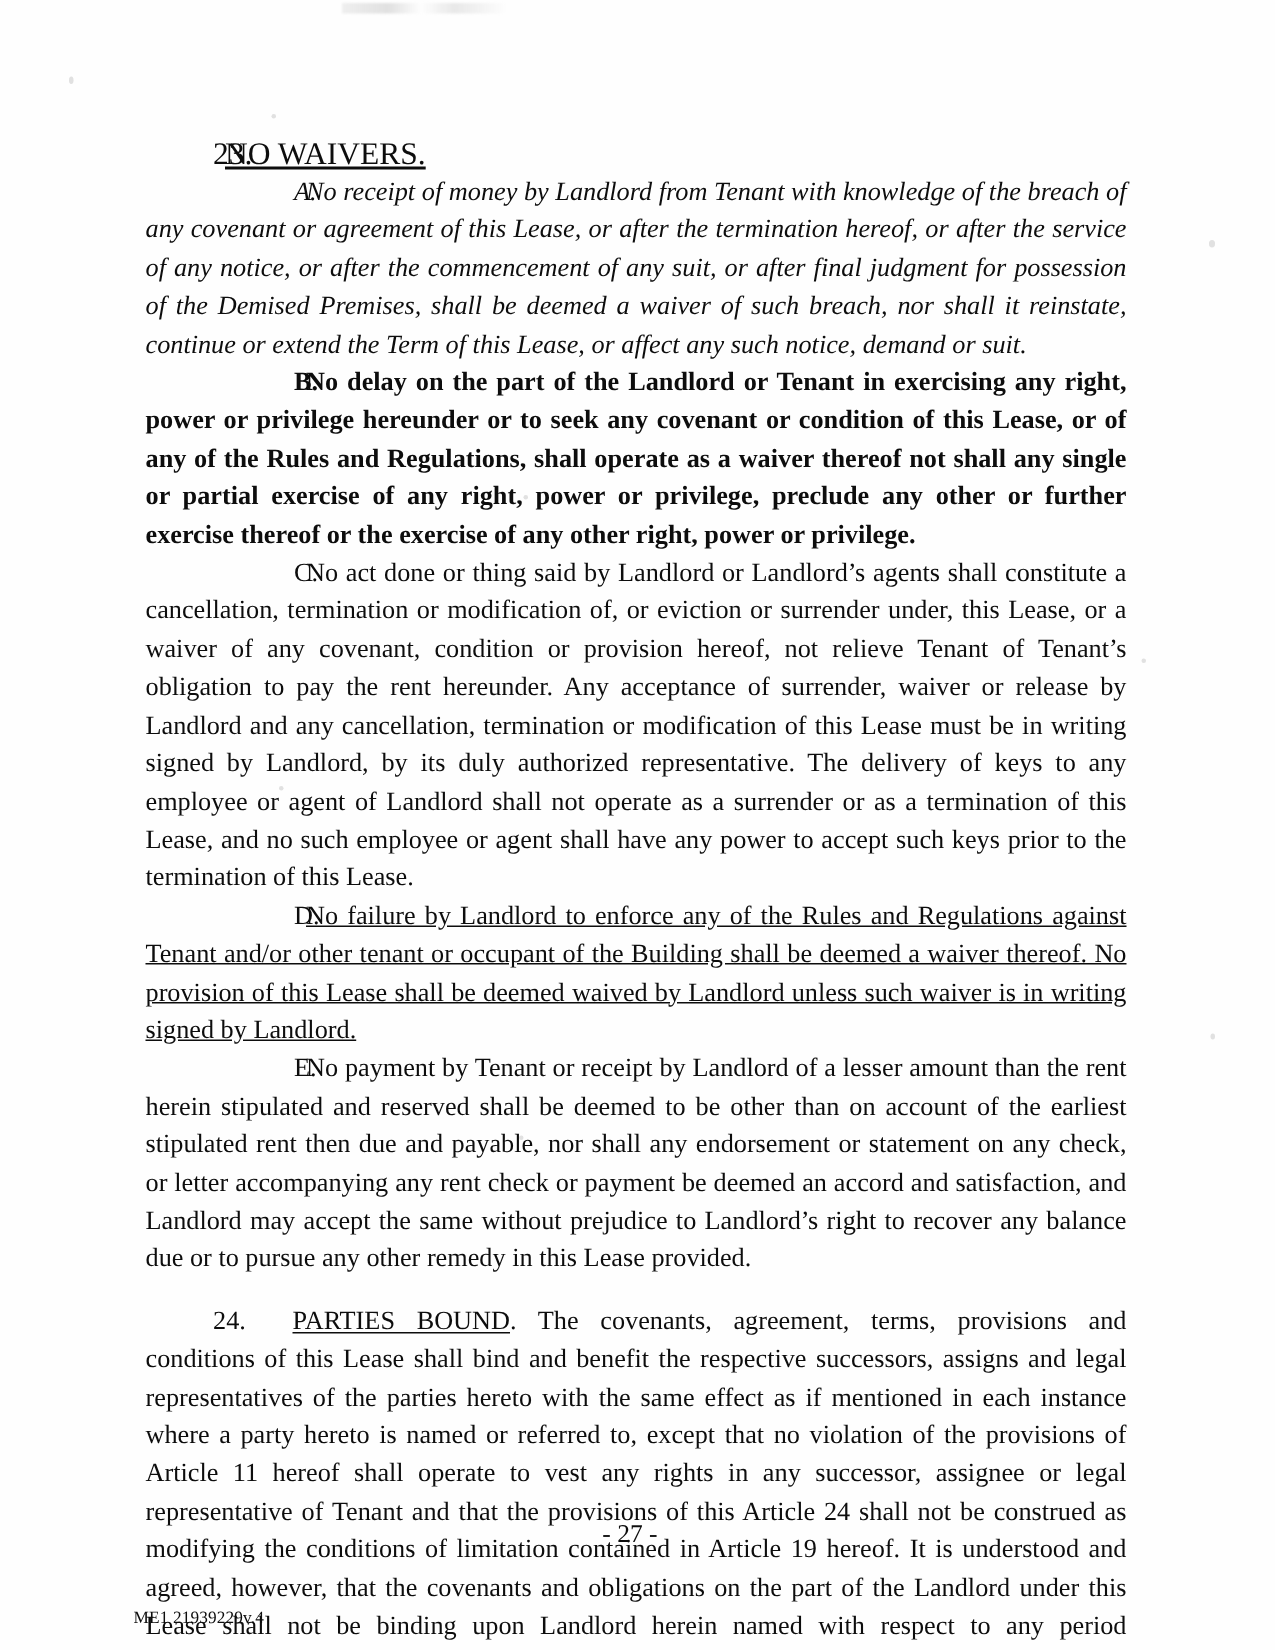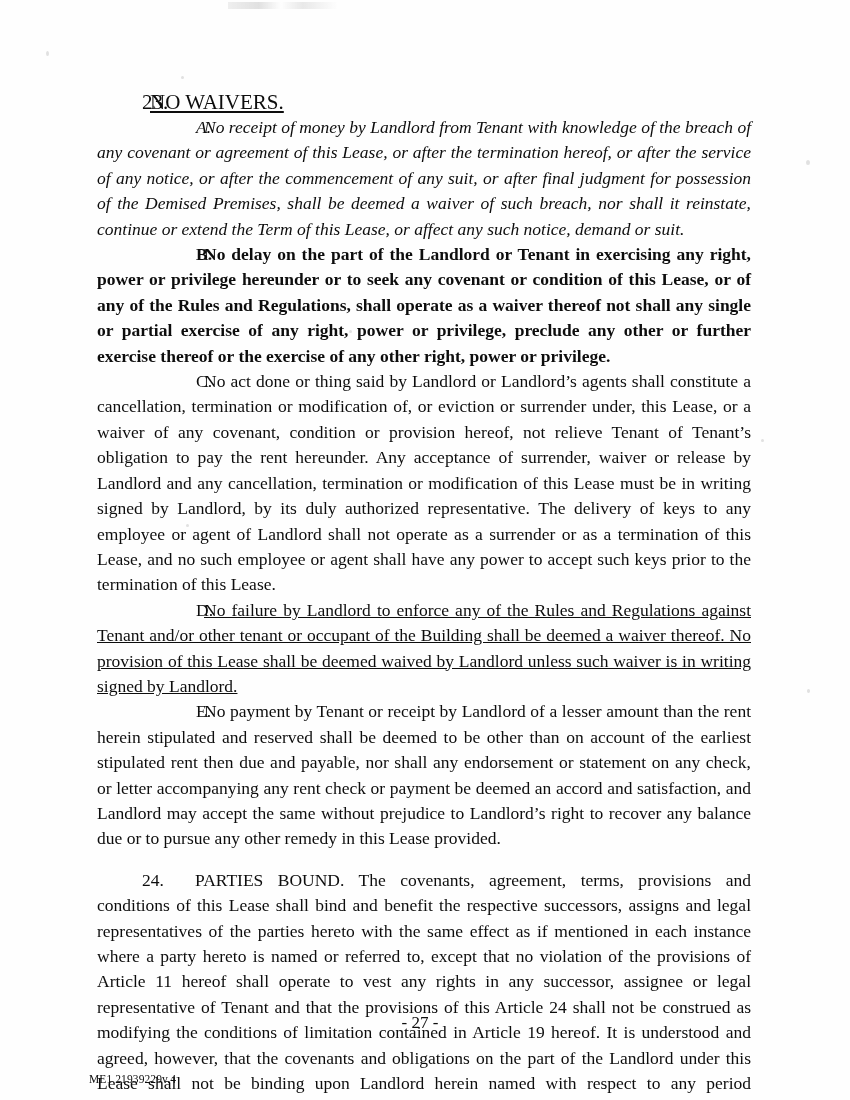--- a/index.html
+++ b/index.html
@@ -85,20 +85,21 @@
   .gap-d { margin-top: 23px; text-decoration: underline; }
   .gap-e { margin-top: 22px; }
   .gap-24 { margin-top: 23px; }
 
   p.para.sect .lead {
     width: 98px;
     padding-left: 45px;
     margin-top: 16px;
   }
   p.para.sect .sect-title {
+    text-decoration: underline;
     text-underline-offset: 2px;
   }
 
   .footer-docid {
     position: absolute;
     left: 89px;
     top: 1072px;
     font-size: 11.5px;
     line-height: 14px;
     letter-spacing: .1px;

